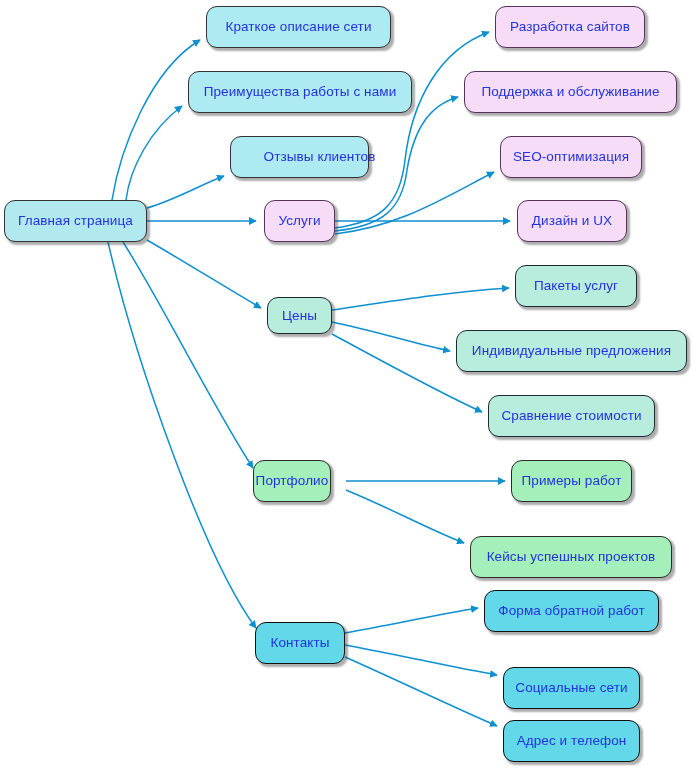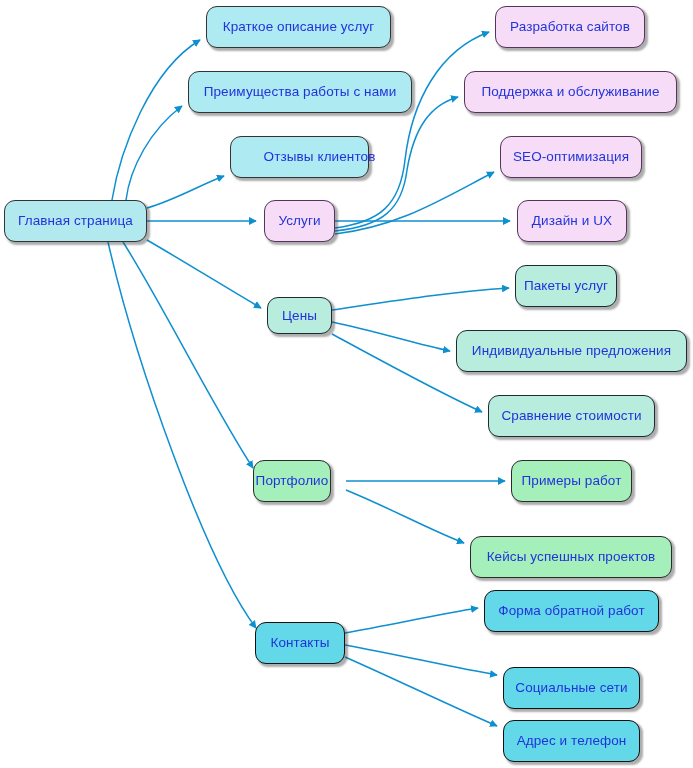--- a/index.html
+++ b/index.html
@@ -64,21 +64,21 @@
         <path d="M 345,633 C 395,624 440,614 478,608" marker-end="url(#arrow)"></path>
         <path d="M 345,645 C 400,655 455,668 497,675" marker-end="url(#arrow)"></path>
         <path d="M 345,657 C 395,679 455,708 497,726" marker-end="url(#arrow)"></path>
       </g>
   </svg>
   <div id="node-layer">
       <div class="node n-root" style="left: 4px; top: 200px; width: 143px; height: 42px;">
         <span>Главная страница</span>
       </div>
       <div class="node n-cyan" style="left: 206px; top: 6px; width: 185px; height: 42px;">
-        <span>Краткое описание услуг</span>
+        <span>Краткое описание сети</span>
       </div>
       <div class="node n-cyan" style="left: 188px; top: 71px; width: 224px; height: 42px;">
         <span>Преимущества работы с нами</span>
       </div>
       <div class="node n-cyan" style="left: 230px; top: 136px; width: 139px; height: 42px; padding-left: 40px;">
         <span>Отзывы клиентов</span>
       </div>
       <div class="node n-pink" style="left: 264px; top: 200px; width: 71px; height: 42px;">
         <span>Услуги</span>
       </div>
@@ -90,21 +90,21 @@
       </div>
       <div class="node n-pink" style="left: 500px; top: 136px; width: 142px; height: 42px;">
         <span>SEO-оптимизация</span>
       </div>
       <div class="node n-pink" style="left: 517px; top: 200px; width: 110px; height: 42px;">
         <span>Дизайн и UX</span>
       </div>
       <div class="node n-mint" style="left: 267px; top: 297px; width: 65px; height: 37px;">
         <span>Цены</span>
       </div>
-      <div class="node n-mint" style="left: 515px; top: 265px; width: 102px; height: 42px;">
+      <div class="node n-mint" style="left: 515px; top: 265px; width: 122px; height: 42px;">
         <span>Пакеты услуг</span>
       </div>
       <div class="node n-mint" style="left: 456px; top: 330px; width: 231px; height: 42px;">
         <span>Индивидуальные предложения</span>
       </div>
       <div class="node n-mint" style="left: 488px; top: 395px; width: 167px; height: 42px;">
         <span>Сравнение стоимости</span>
       </div>
       <div class="node n-green" style="left: 253px; top: 460px; width: 78px; height: 42px;">
         <span>Портфолио</span>

